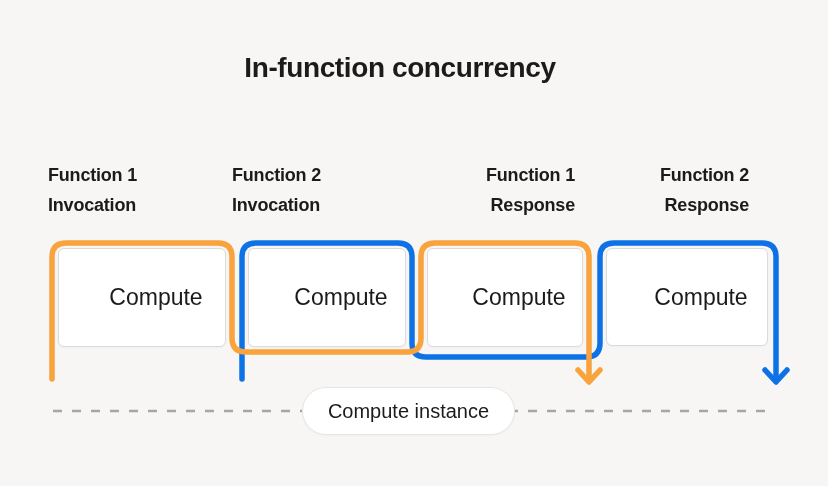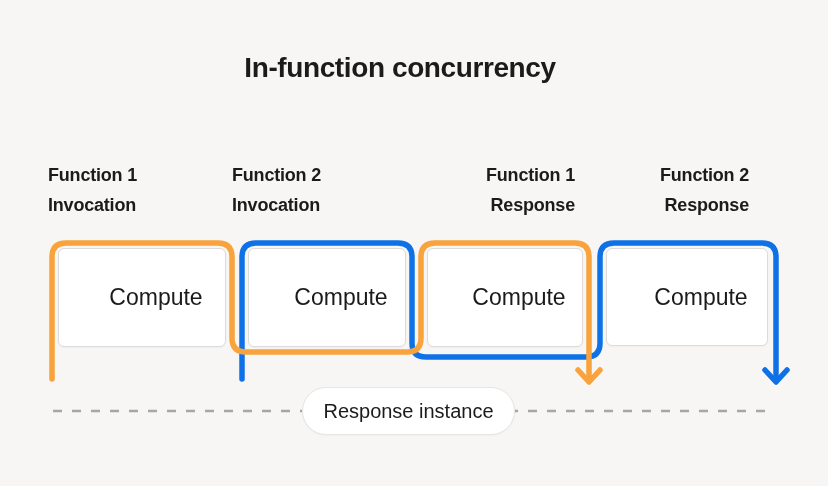--- a/index.html
+++ b/index.html
@@ -137,15 +137,15 @@
   <div class="lane-label align-right" id="lane-4">
     <span>Function 2</span><br>
     <span>Response</span>
   </div>
 
   <div class="compute-box" id="box-1">Compute</div>
   <div class="compute-box" id="box-2">Compute</div>
   <div class="compute-box" id="box-3">Compute</div>
   <div class="compute-box" id="box-4">Compute</div>
 
-  <div class="instance-pill">Response instance</div>
+  <div class="instance-pill">Compute instance</div>
 
 </div>
 
 </body></html>

